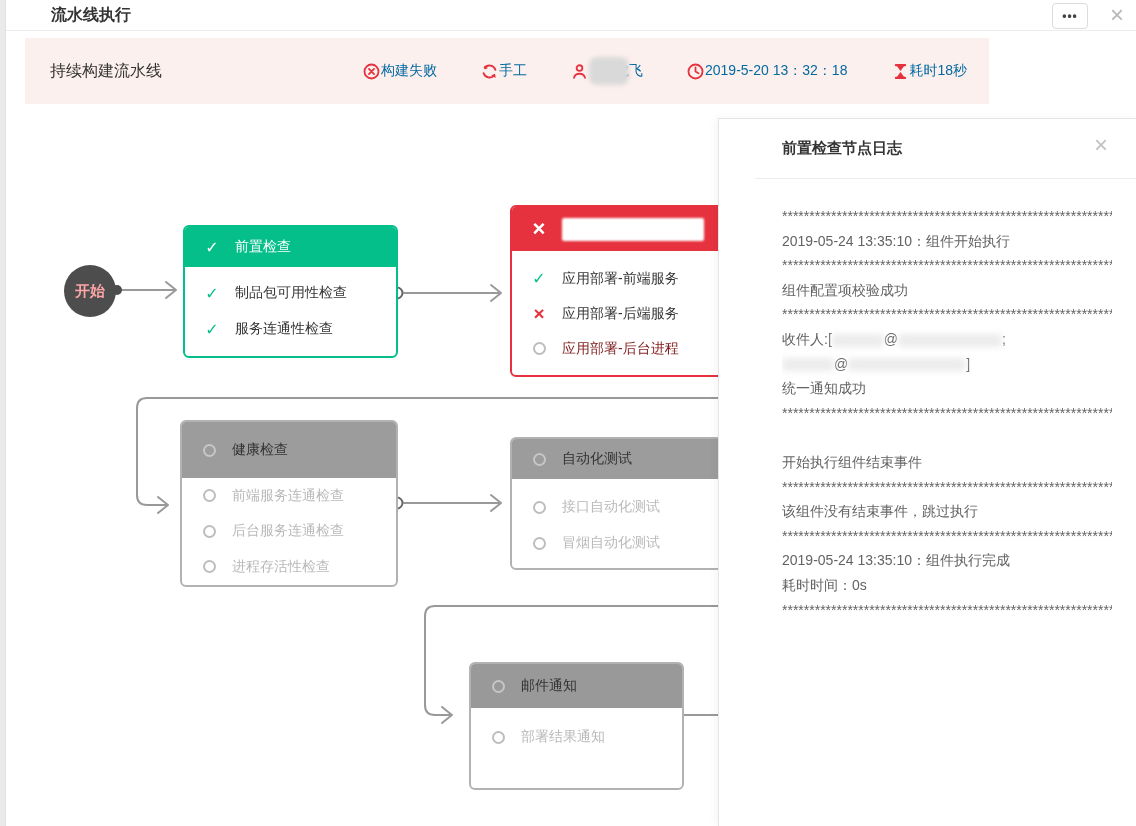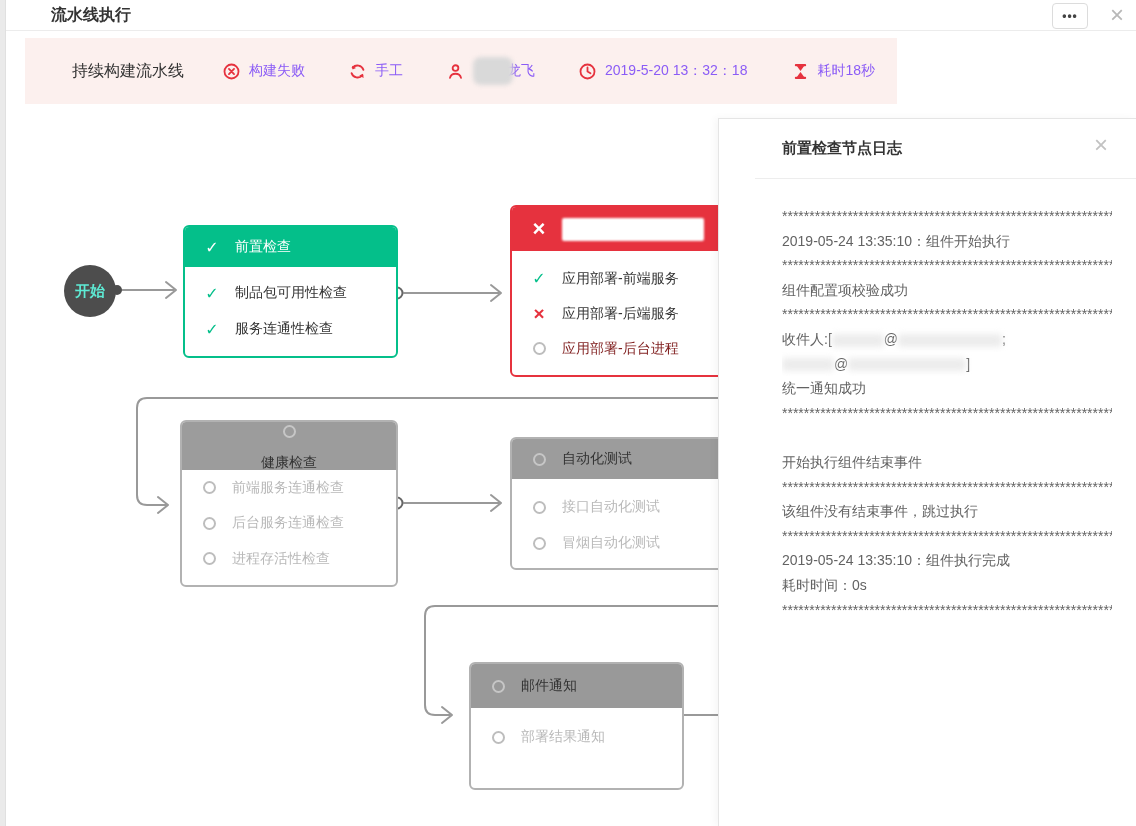--- a/index.html
+++ b/index.html
@@ -9,29 +9,29 @@
   
   .edge-strip { position:absolute; left:0; top:0; width:6px; height:826px; background:#eaeaea; border-right:1px solid #e0e0e0; }
 
   
   .win-header { position:absolute; left:6px; right:0; top:0; height:31px; background:#fff; border-bottom:1px solid #ececec; }
   .win-title { position:absolute; left:17px; top:5px; font-size:16px; font-weight:bold; color:#333;margin-left:28px; }
   .more-btn { position:absolute; right:48px; top:3px; width:36px; height:26px; border:1px solid #dcdcdc; border-radius:4px; background:#fff; display:flex; align-items:center; justify-content:center; font-weight:bold; color:#444; font-size:12px; letter-spacing:1px; cursor:pointer; }
   .win-close { position:absolute; right:12px; top:0px; font-size:24px; color:#b8b8b8; line-height:30px; cursor:pointer; }
 
   
-  .status-bar { position:absolute; left:25px; top:38px; width:872px; height:66px; background:#fcf0ee; display:flex; align-items:center;padding-left:22px; }
+  .status-bar { position:absolute; left:25px; top:38px; width:964px; height:66px; background:#fcf0ee; display:flex; align-items:center; }
   .sb-name { font-size:16px; color:#333; margin-left:25px; flex:0 0 auto; }
   .sb-right { margin-left:auto; margin-right:22px; display:flex; align-items:center; gap:44px; }
-  .sb-item { display:flex; align-items:center; gap:8px; font-size:14px; color:#8b5cf6; white-space:nowrap; }
+  .sb-item { display:flex; align-items:center; font-size:14px; color:#0369a1; white-space:nowrap; }
   .sb-item svg { display:block; }
   .blur-blob { display:inline-block; width:40px; height:28px; background:#d9d9d9; border-radius:8px; filter:blur(2px); margin-right:-14px; vertical-align:middle; }
   .connectors { position:absolute; left:0; top:0; width:1136px; height:826px; z-index:1; pointer-events:none; }
 
-  .start-node { position:absolute; left:64px; top:265px; width:52px; height:52px; border-radius:50%; background:#4d4d4d; color:#5eead4; font-size:15px; font-weight:bold; display:flex; align-items:center; justify-content:center; z-index:2; cursor:pointer; }
+  .start-node { position:absolute; left:64px; top:265px; width:52px; height:52px; border-radius:50%; background:#4d4d4d; color:#fca5a5; font-size:15px; font-weight:bold; display:flex; align-items:center; justify-content:center; z-index:2; cursor:pointer; }
 
   .node { position:absolute; background:#fff; border-radius:6px; z-index:2; overflow:hidden; cursor:pointer; }
   .node-header { display:flex; align-items:center; gap:14px; padding:0 18px; font-size:14px; }
   .node-row { display:flex; align-items:center; gap:14px; padding:0 18px; font-size:14px; }
   .icon-cell { width:18px; display:flex; align-items:center; justify-content:center; flex:0 0 18px; }
   .check { color:#04bf8a; font-size:16px; font-weight:bold; }
   .check.white { color:#fff; }
   .cross { color:#e6323e; font-size:19px; font-weight:bold; line-height:1; }
   .cross.white { color:#fff; font-size:22px; }
   .pend-ring { display:inline-block; width:13px; height:13px; border:2px solid #bdbdbd; border-radius:50%; }
@@ -46,21 +46,21 @@
   .node-deploy .node-header { height:44px; background:#e6323e; color:#fff; }
   .node-deploy .node-body { padding-top:10px; }
   .node-deploy .node-row { height:35px; color:#333; }
   .redact-title { display:inline-block; width:142px; height:23px; background:#fff; border-radius:2px; filter:blur(1px); }
 
   .gray-node { border:2px solid #b2b2b2; }
   .gray-node .node-header { background:#9c9c9c; color:#333; font-weight:normal; }
   .gray-node .node-row { color:#b9b9b9; }
 
   .node-health { left:180px; top:420px; width:218px; height:167px; }
-  .node-health .node-header { height:48px;flex-direction:column; }
+  .node-health .node-header { height:56px; }
   .node-health .node-body { }
   .node-health .node-row { height:35.5px; }
 
   .node-autotest { left:510px; top:437px; width:218px; height:133px; }
   .node-autotest .node-header { height:40px; }
   .node-autotest .node-body { padding-top:10px; }
   .node-autotest .node-row { height:36px; }
 
   .node-mail { left:461px; top:662px; width:215px; height:128px;margin-left:8px; }
   .node-mail .node-header { height:44px; background:#999; }

